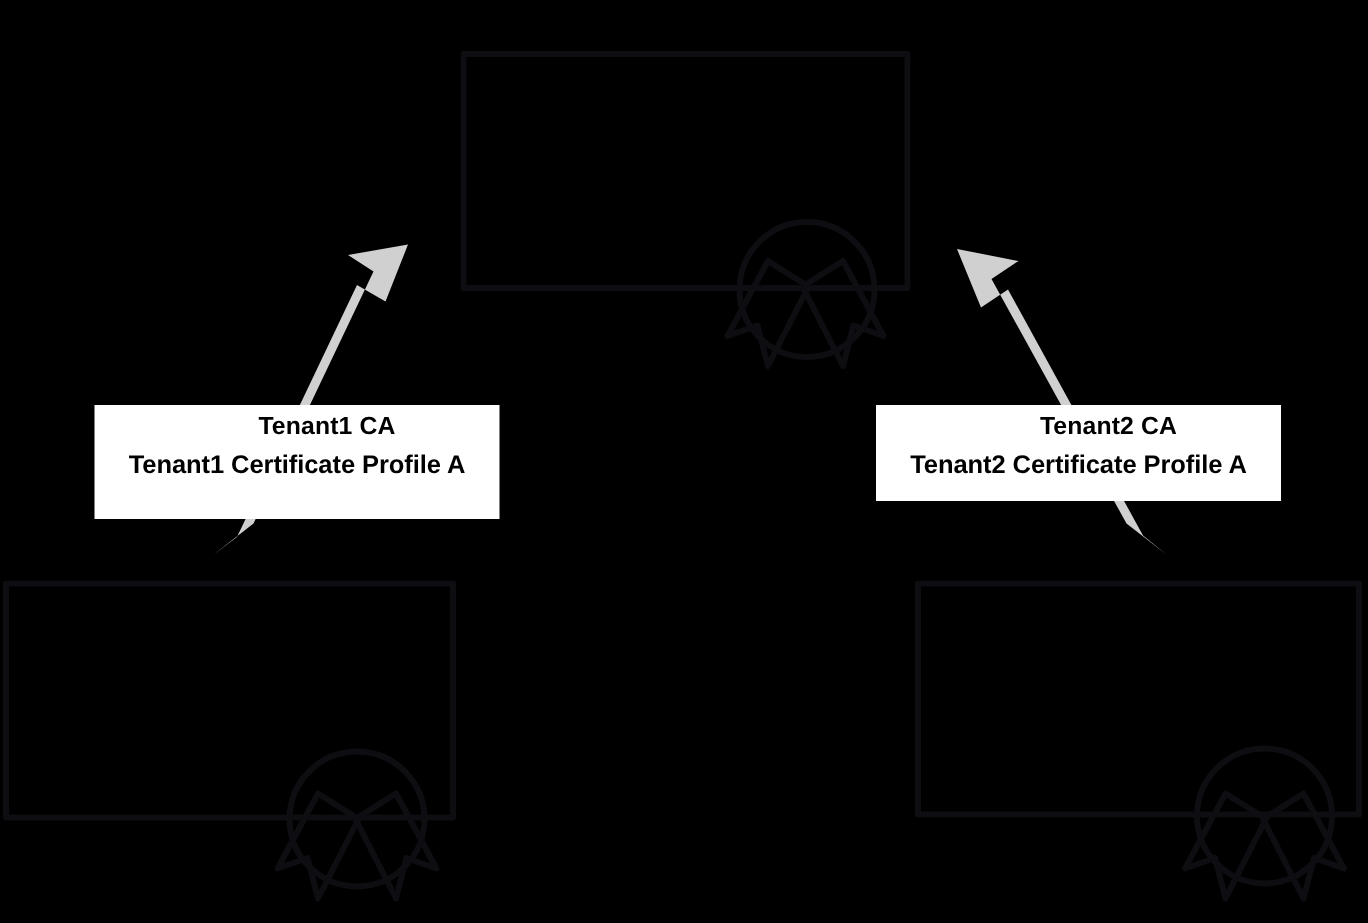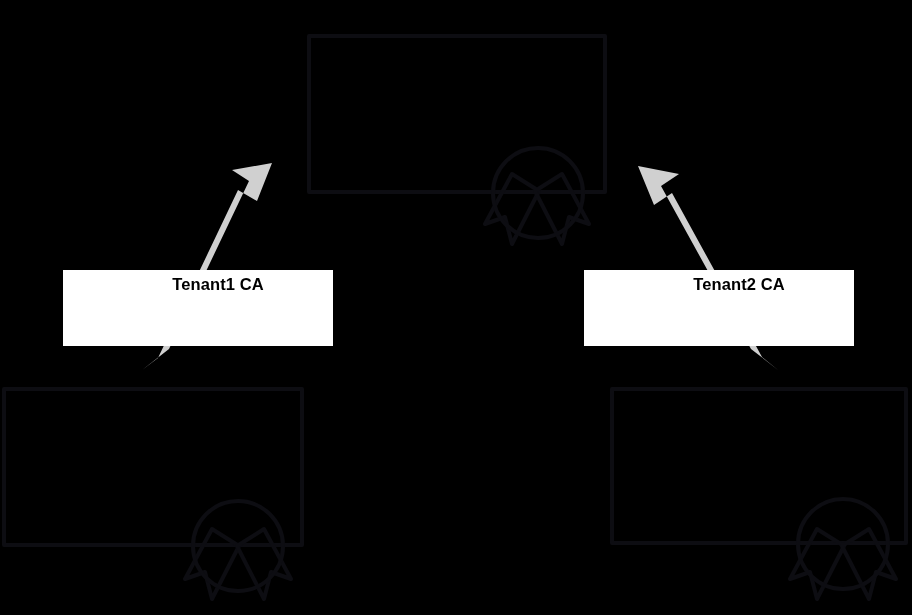--- a/index.html
+++ b/index.html
@@ -97,19 +97,21 @@
 
   <svg class="arrow-layer" viewBox="0 0 912 615" aria-hidden="true">
     <g fill="#d0d0d0">
       <polygon points="142,370 158,358 238,190 257,201 272,163 232,170 249,181 169,349"></polygon>
       <polygon points="778,370 762,357 672,193 654,205 638,166 679,174 661,186 751,349"></polygon>
     </g>
   </svg>
 
   <div class="label-box" style="left:63px; top:270px; width:270px; height:76px;">
     <span class="label-line line-title">Tenant1 CA</span>
+    <span class="label-line line-wide">Tenant1 Certificate Profile A</span>
   </div>
 
-  <div class="label-box" style="left:584px; top:270px; width:270px; height:76px;">
+  <div class="label-box" style="left:584px; top:270px; width:270px; height:64px;">
     <span class="label-line line-title">Tenant2 CA</span>
+    <span class="label-line line-wide">Tenant2 Certificate Profile A</span>
   </div>
 
 </div>
 
 </body></html>

